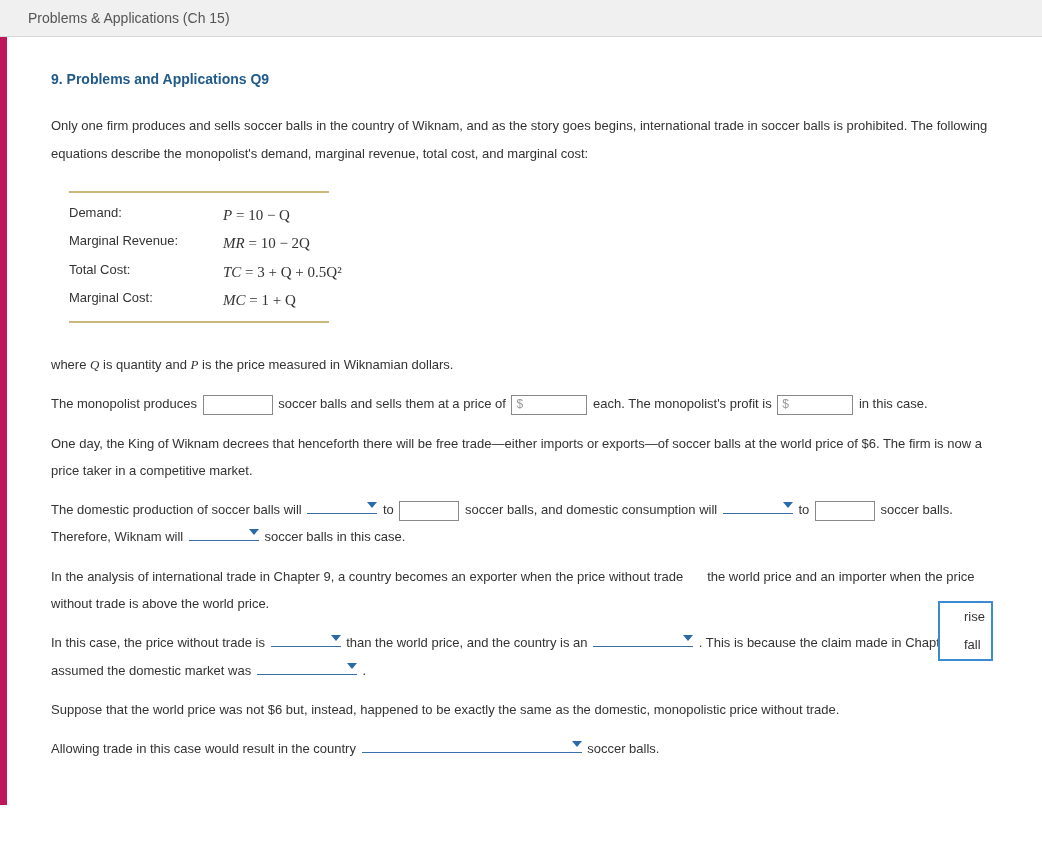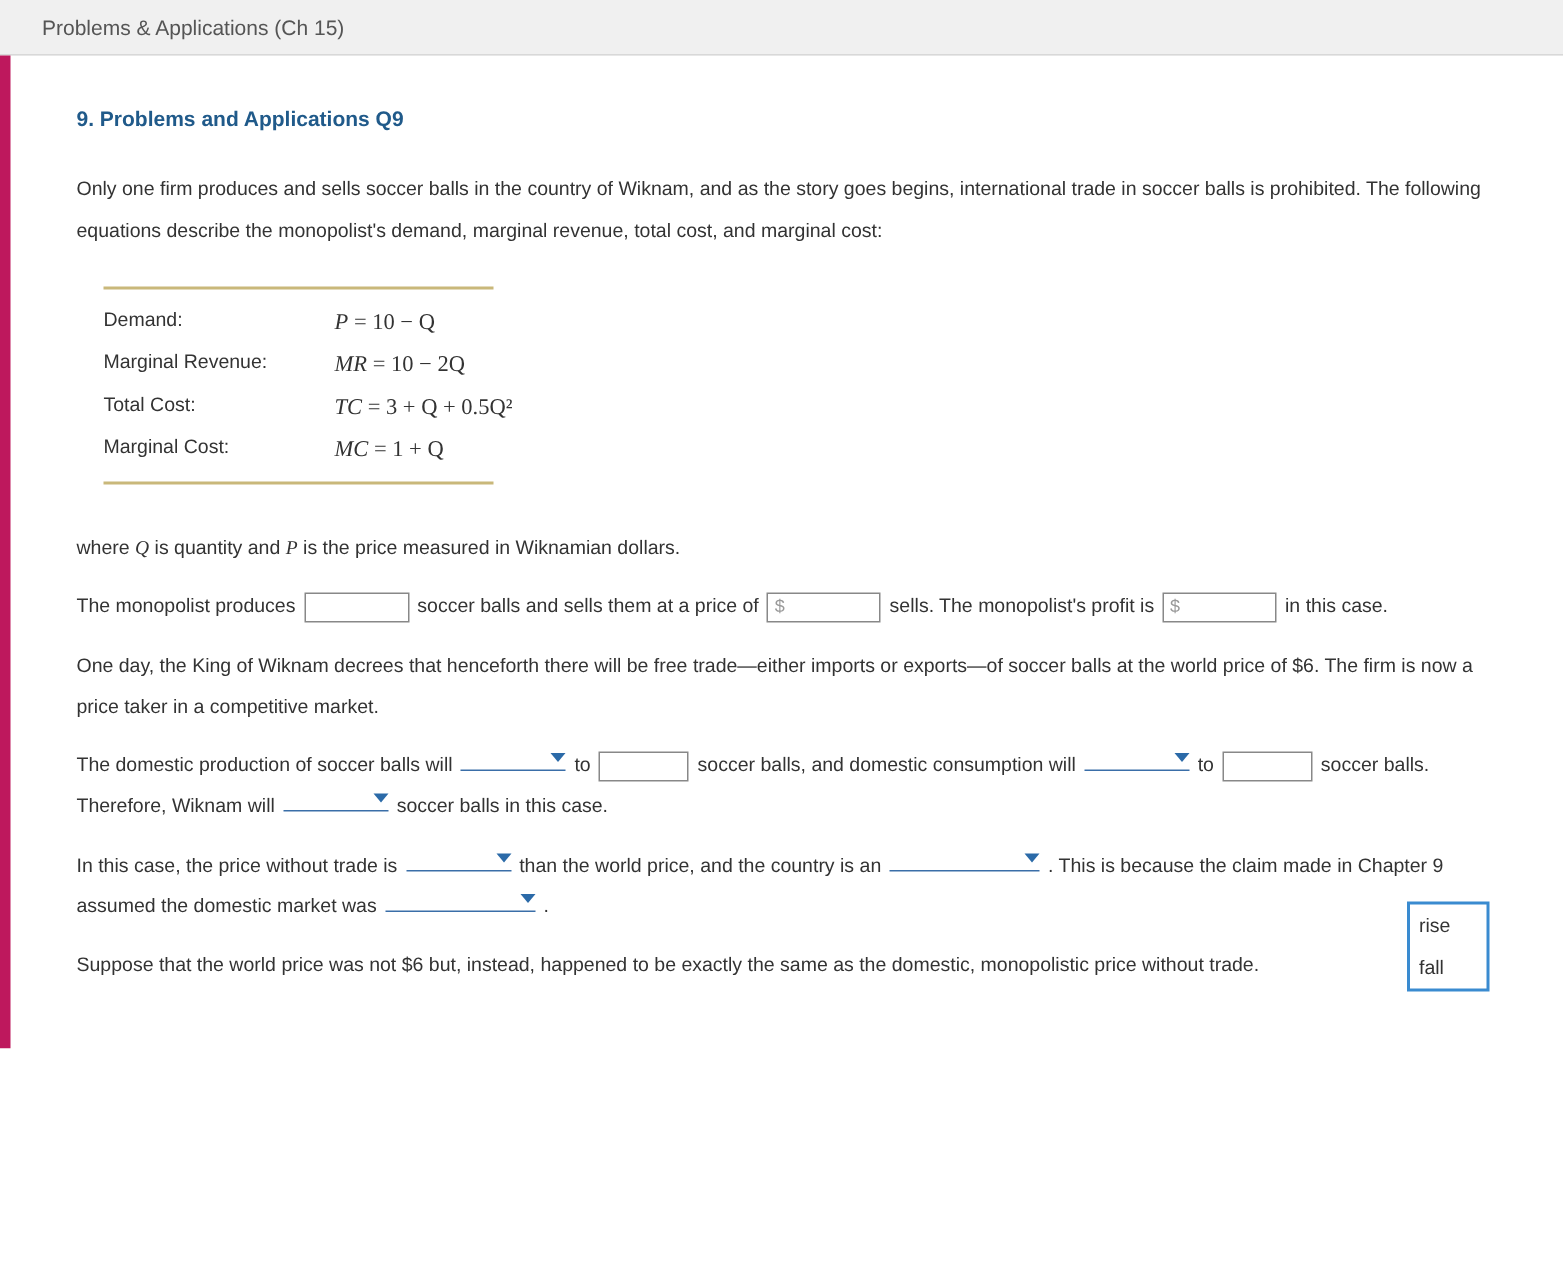--- a/index.html
+++ b/index.html
@@ -101,21 +101,21 @@
 .dd-popup {
   position: absolute;
   border: 2px solid #3a8bd0;
   background: #fff;
   width: 55px;
   left: 931px;
   top: 564px;
   font-size: 13px;
 }
 .dd-popup .opt {
-  padding: 5px 6px;
+  padding: 5px 24px;
   color: #333;
   cursor: pointer;
   line-height: 1.4;
 }
 .rel-anchor { position: relative; }
 </style>
 </head>
 <body>
 
 <div class="header-bar">
@@ -157,21 +157,21 @@
     </div>
 
     <div class="para">
       <span>The monopolist produces </span>
       <span class="inline-input w70"></span>
       <span> soccer balls and sells them at a price of </span>
       <span class="money">
           <span class="sym">$</span>
           <span class="mfield"></span>
         </span>
-      <span> sells. The monopolist's profit is </span>
+      <span> each. The monopolist's profit is </span>
       <span class="money">
           <span class="sym">$</span>
           <span class="mfield"></span>
         </span>
       <span> in this case.</span>
     </div>
 
     <div class="para">One day, the King of Wiknam decrees that henceforth there will be free trade—either imports or exports—of soccer balls at the world price of $6. The firm is now a price taker in a competitive market.</div>
 
     <div class="para">
@@ -181,33 +181,41 @@
       <span class="inline-input w60"></span>
       <span> soccer balls, and domestic consumption will </span>
       <span class="dd-slot"><span class="caret"></span></span>
       <span> to </span>
       <span class="inline-input w60"></span>
       <span> soccer balls. Therefore, Wiknam will </span>
       <span class="dd-slot"><span class="caret"></span></span>
       <span> soccer balls in this case.</span>
     </div>
 
+    <div class="para">
+      <span>In the analysis of international trade in Chapter 9, a country becomes an exporter when the price without trade </span><span style="visibility:hidden">fall</span><span> the world price and an importer when the price without trade is above the world price.</span>
+    </div>
 
     <div class="para">
       <span>In this case, the price without trade is </span>
       <span class="dd-slot"><span class="caret"></span></span>
       <span> than the world price, and the country is an </span>
       <span class="dd-slot wider"><span class="caret"></span></span>
       <span> . This is because the claim made in Chapter 9 assumed the domestic market was </span>
       <span class="dd-slot wider"><span class="caret"></span></span>
       <span> .</span>
     </div>
 
     <div class="para">Suppose that the world price was not $6 but, instead, happened to be exactly the same as the domestic, monopolistic price without trade.</div>
 
+    <div class="para">
+      <span>Allowing trade in this case would result in the country </span>
+      <span class="dd-slot widest"><span class="caret"></span></span>
+      <span> soccer balls.</span>
+    </div>
 
   </div>
 
   <div class="dd-popup">
     <div class="opt">rise</div>
     <div class="opt">fall</div>
   </div>
 </div>
 
 </body></html>

